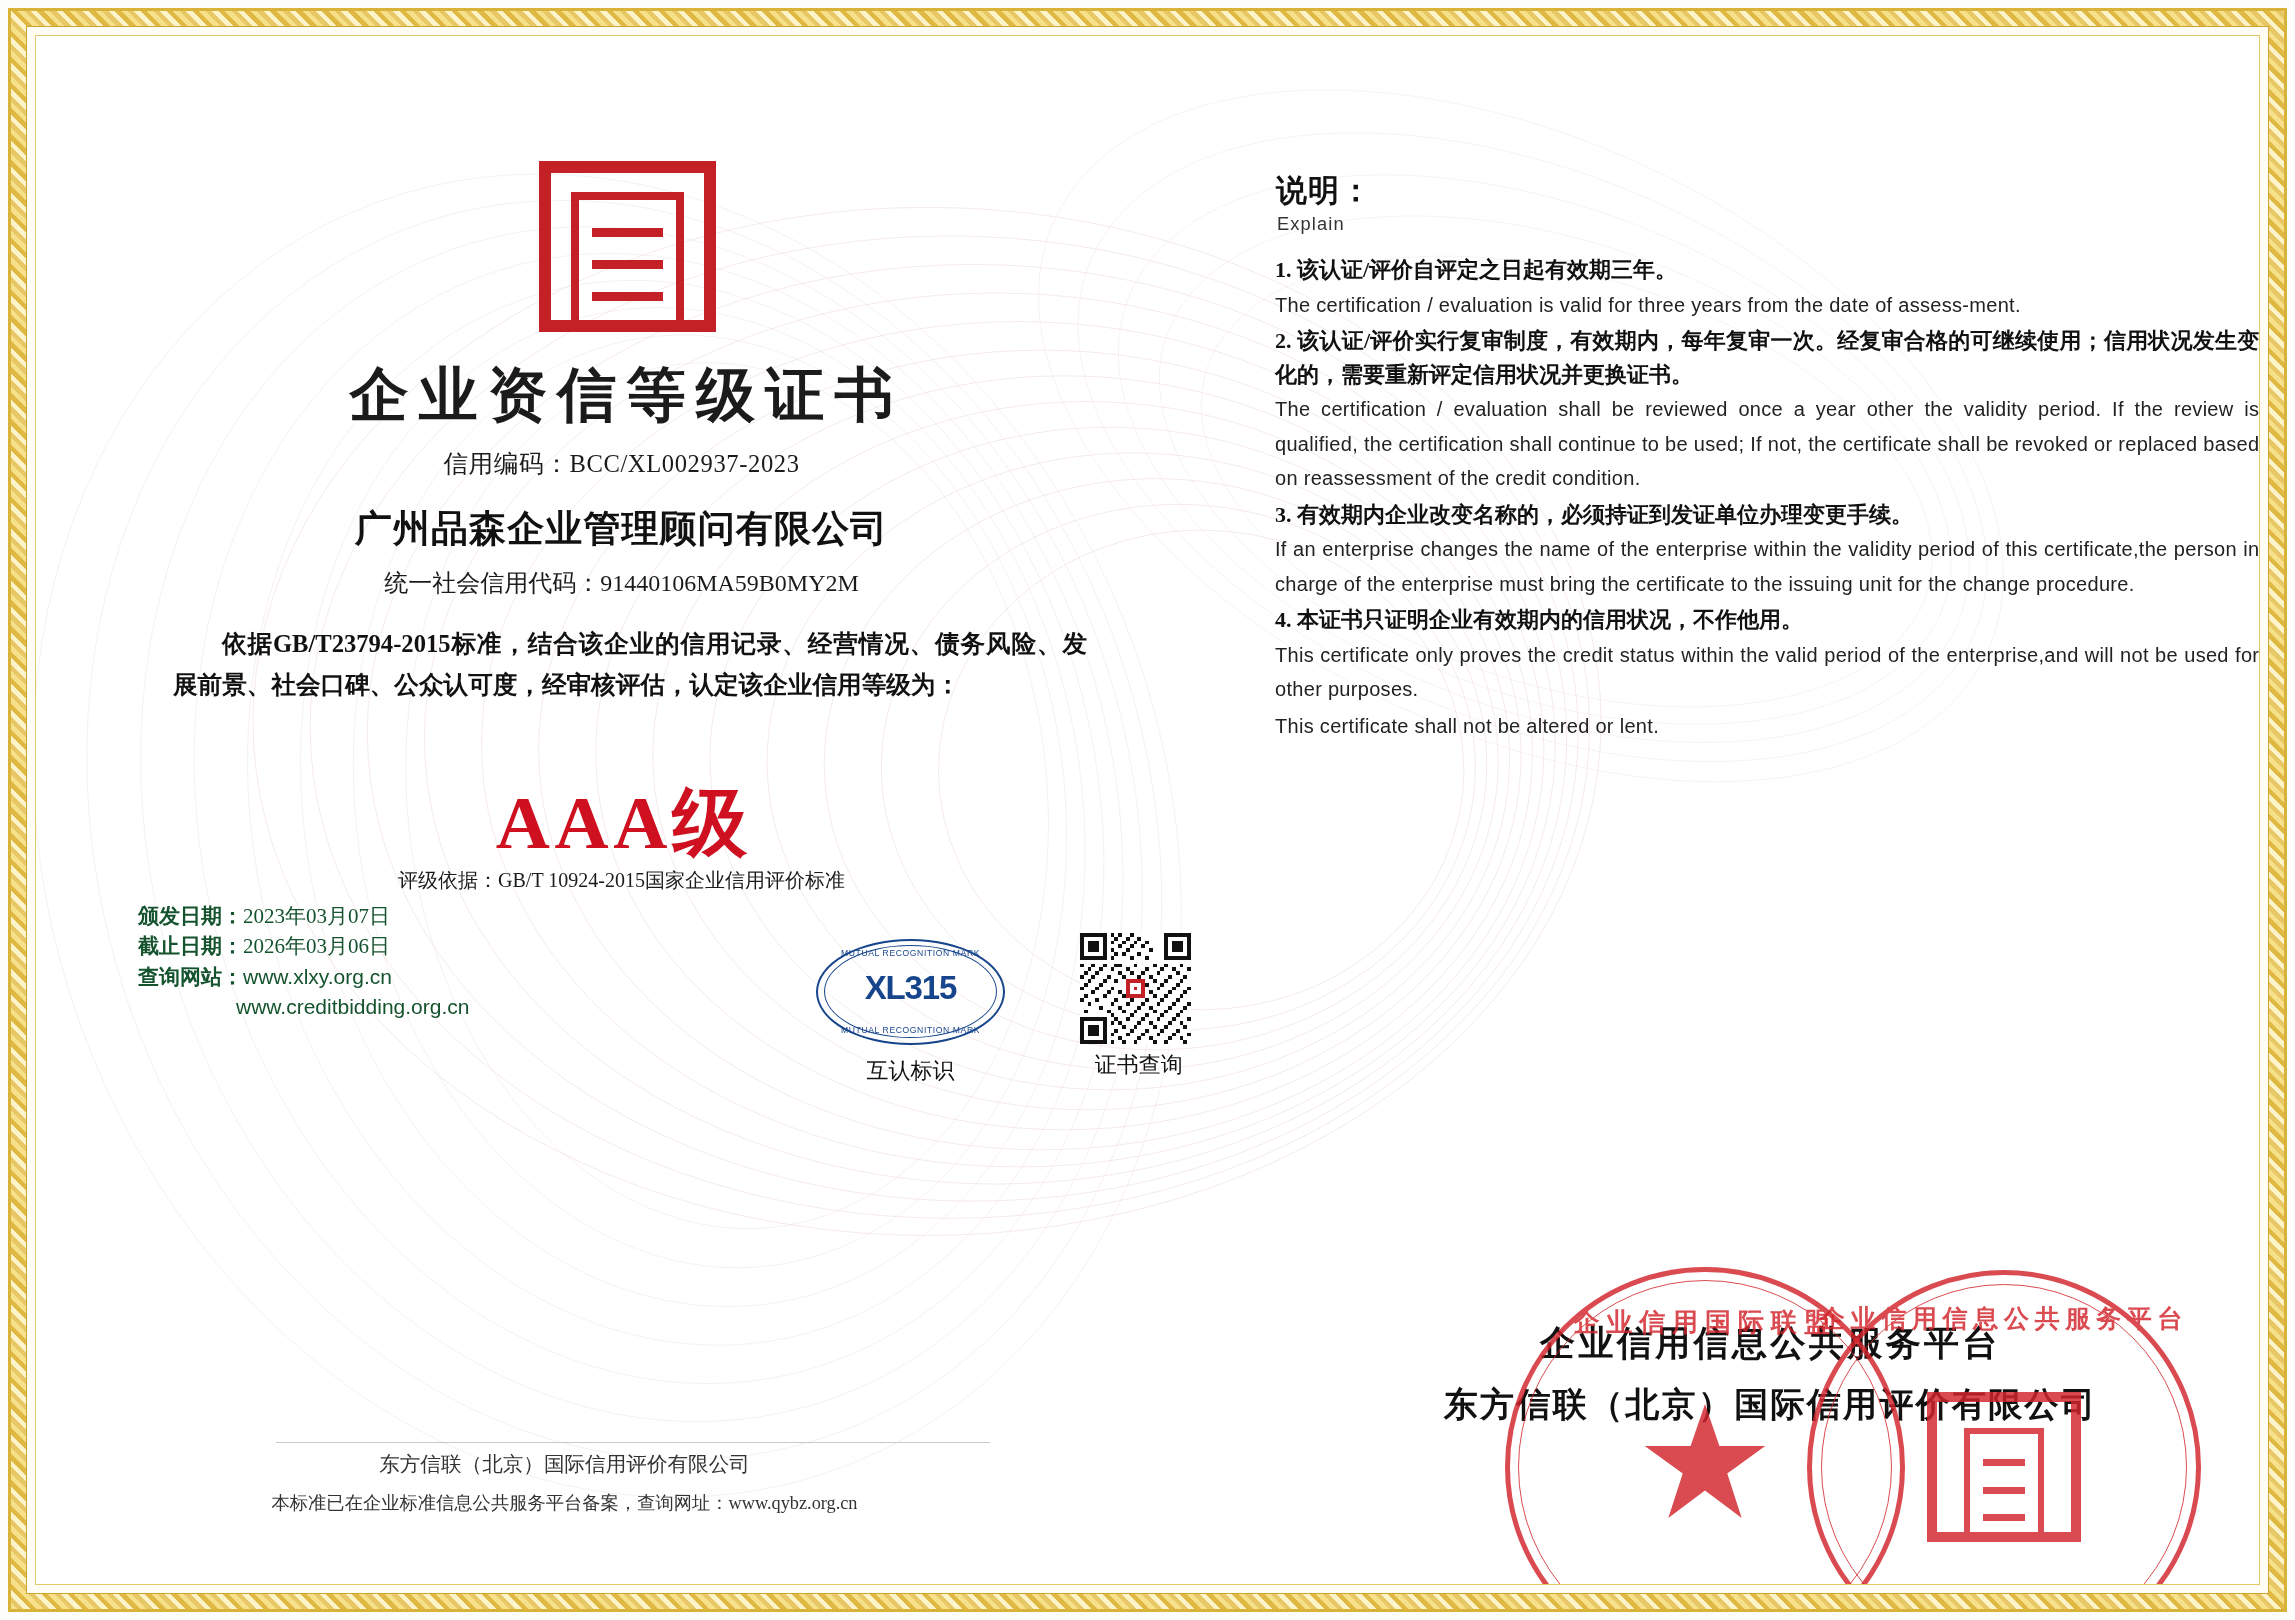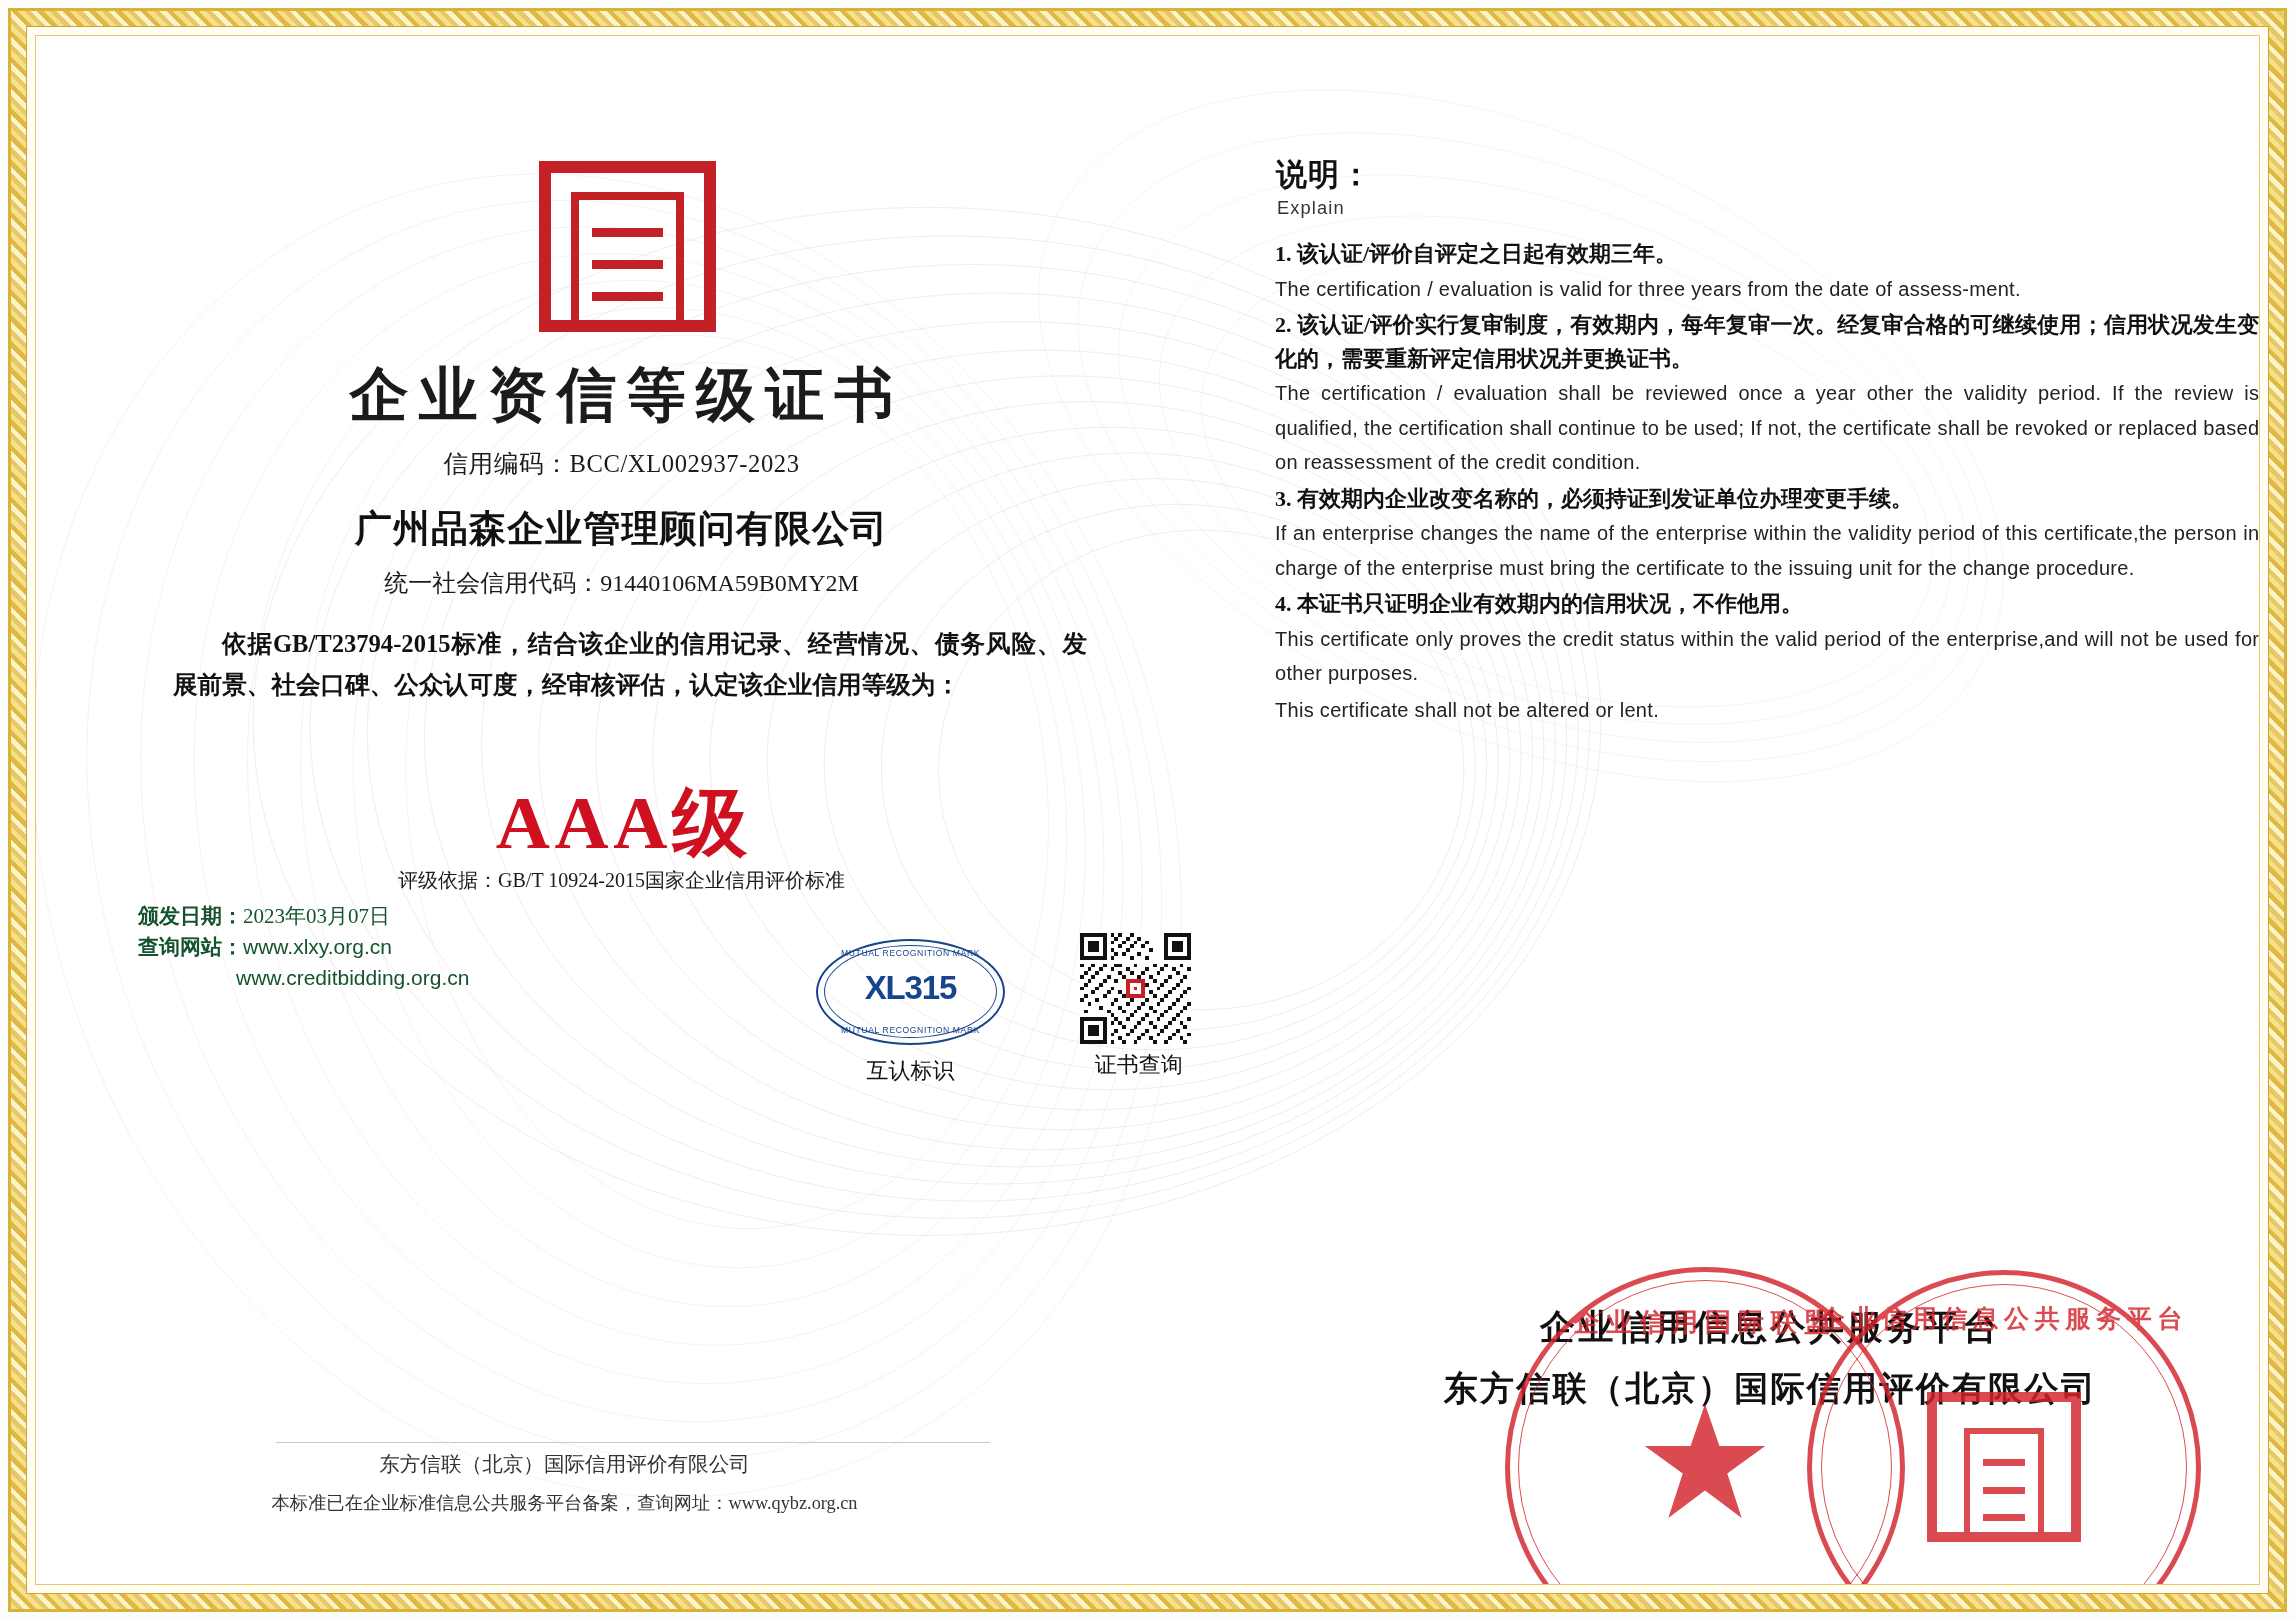--- a/index.html
+++ b/index.html
@@ -190,21 +190,21 @@
     position:absolute;left:189px;width:714px;top:1355px;height:0.6px;background:#c9c9c9;
   }
   .footer2{
     position:absolute;left:0;right:114px;top:1403px;
     text-align:center;
     font-size:18.3px;color:#333;
   }
 
   
   .right{
-    position:absolute;left:1155px;top:0;width:1023px;height:100%;
+    position:absolute;left:1155px;top:16px;width:1023px;height:100%;
   }
   .explain-cn{
     position:absolute;left:34px;top:67px;
     font-size:31px;font-weight:bold;color:#111;letter-spacing:1.1px;
   }
   .explain-en{
     position:absolute;left:35px;top:110px;
     font-size:18.3px;color:#333;letter-spacing:1.1px;
     font-family:"Liberation Sans", sans-serif;
   }
@@ -337,20 +337,23 @@
         <div class="statement">依据GB/T23794-2015标准，结合该企业的信用记录、经营情况、债务风险、发展前景、社会口碑、公众认可度，经审核评估，认定该企业信用等级为：</div>
 
         <div class="grade">
           <span>AAA</span><span class="cn">级</span>
         </div>
         <div class="grade-basis">评级依据：GB/T 10924-2015国家企业信用评价标准</div>
 
         <div class="meta">
           <div class="row">
             <span class="lbl">颁发日期：</span><span>2023年03月07日</span>
+          </div>
+          <div class="row">
+            <span class="lbl">截止日期：</span><span>2026年03月06日</span>
           </div>
           <div class="row">
             <span class="lbl">查询网站：</span><span class="url">www.xlxy.org.cn</span>
           </div>
           <div class="row">
             <span class="url2">www.creditbidding.org.cn</span>
           </div>
         </div>
 
         <div class="xl-mark">

